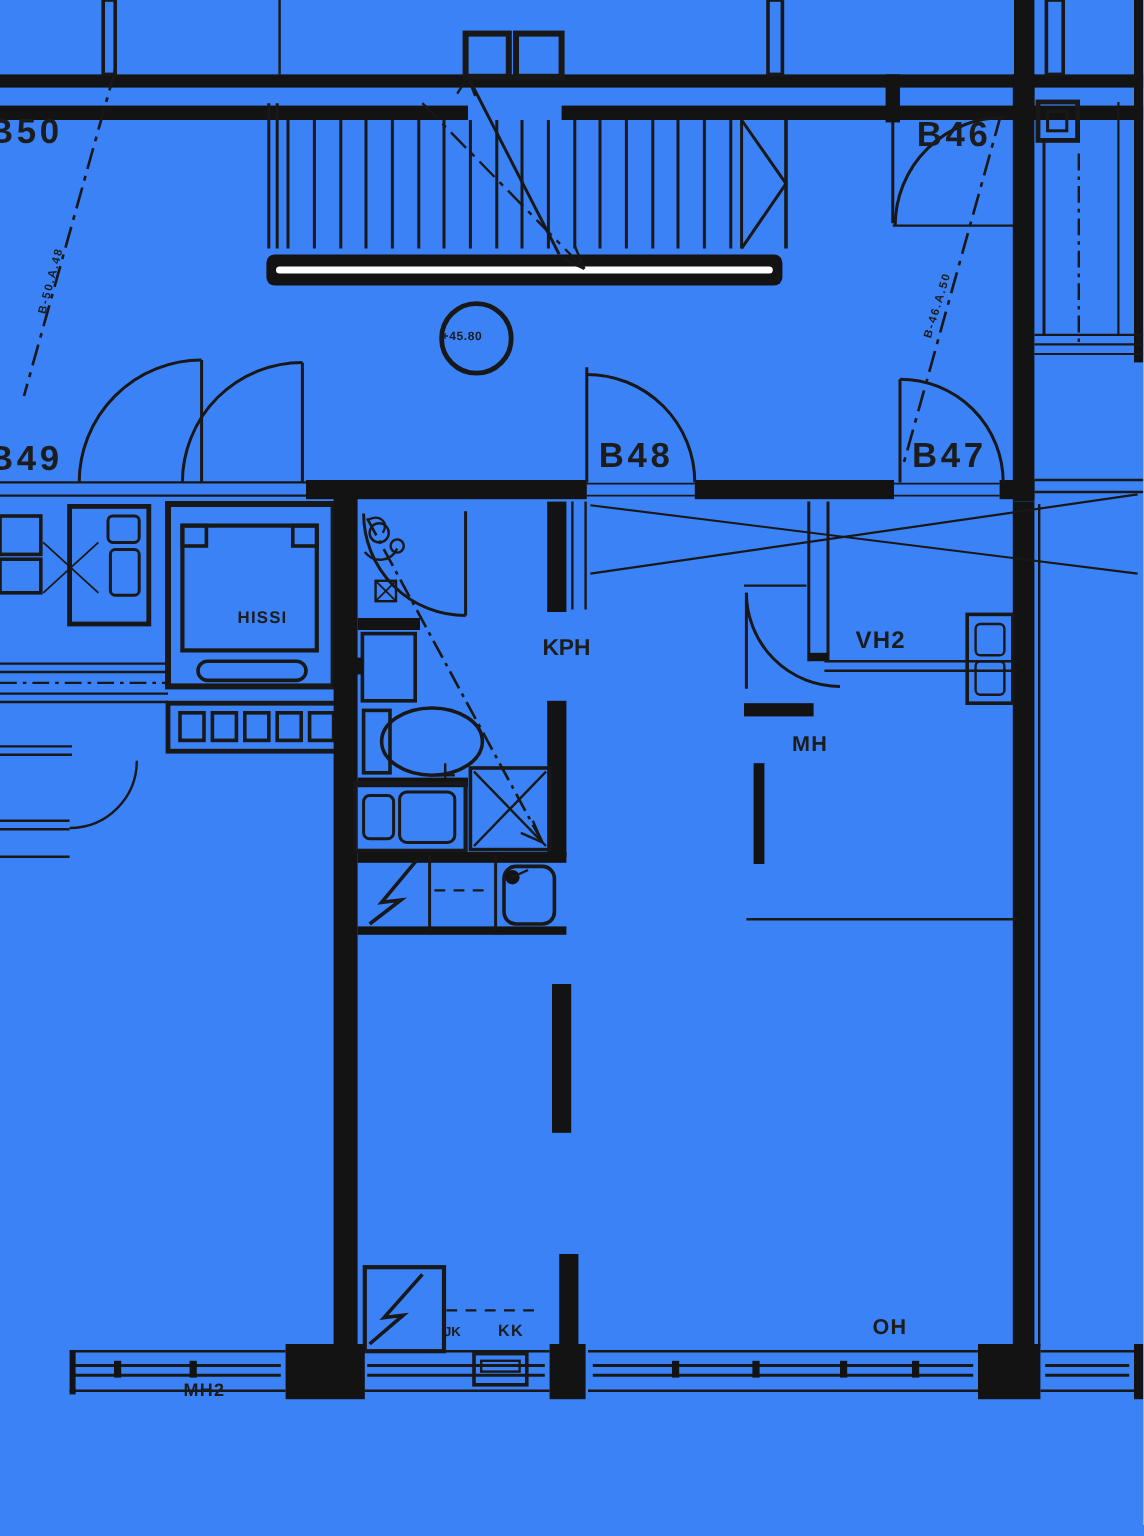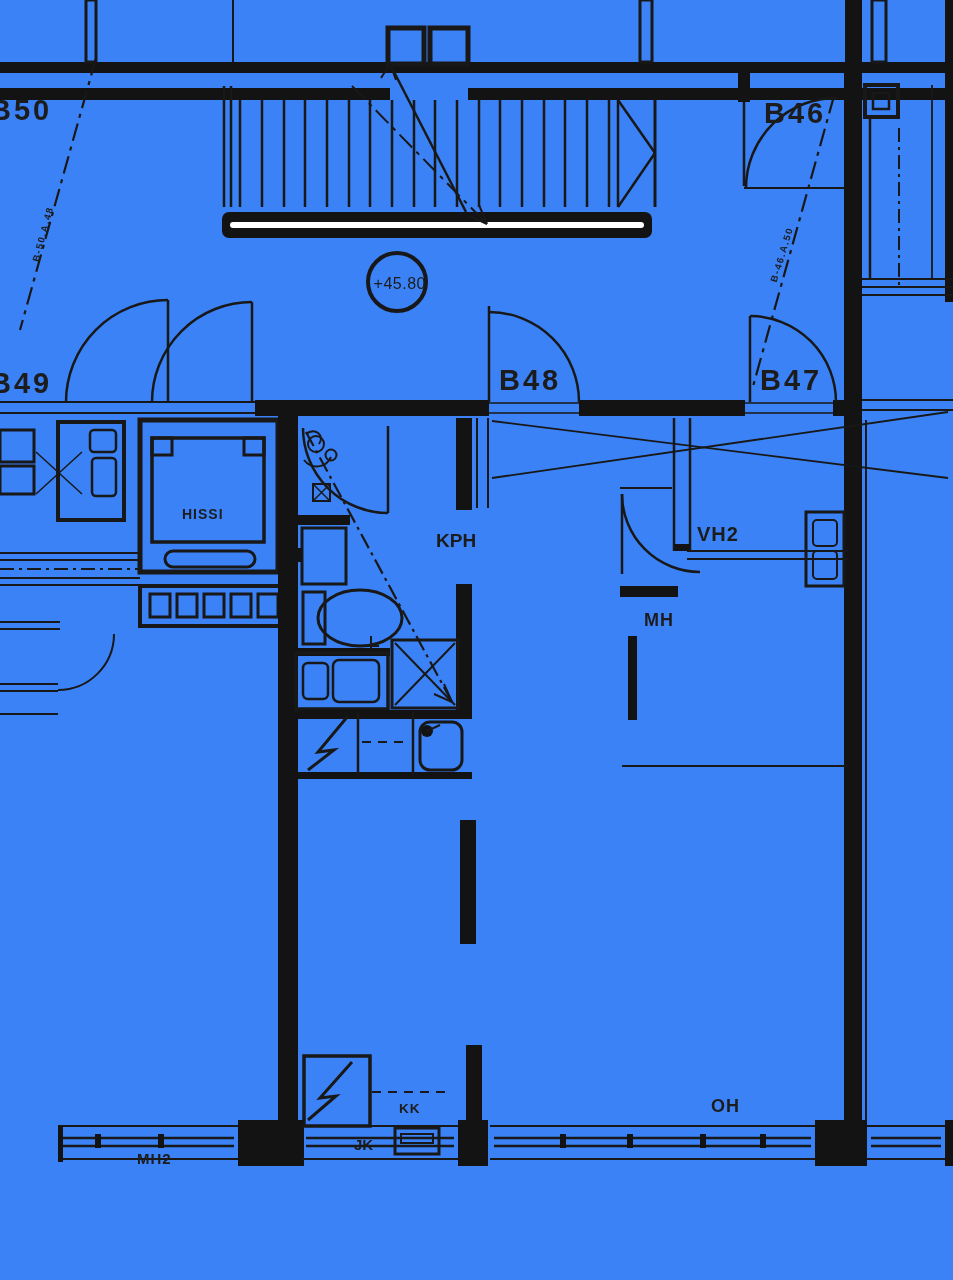--- a/index.html
+++ b/index.html
@@ -3,22 +3,22 @@
 <meta charset="utf-8">
 <style>
   html,body{margin:0;padding:0;background:#e8e8e6;}
   .plan{
     position:relative;width:953px;height:1280px;background:#3b82f6;
     overflow:hidden;font-family:"Liberation Sans",sans-serif;color:#1b1b1b;
   }
   .plan svg{position:absolute;left:0;top:0;filter:blur(0.25px) contrast(1.03);}
   .lbl{position:absolute;white-space:nowrap;color:#1c1c1c;}
   .apt{font-size:29px;font-weight:600;letter-spacing:3px;}
-  .rm{font-weight:700;}
-  .elev{font-size:16px;font-weight:400;width:58px;text-align:right;letter-spacing:0.5px;}
+  .rm{font-weight:700;margin-left:16px;}
+  .elev{font-size:10px;font-weight:700;width:58px;text-align:left;letter-spacing:0.5px;}
   .sec-label{font-size:9.5px;font-weight:700;letter-spacing:1.5px;transform-origin:left top;}
   .rot-l{transform:rotate(-75deg);}
   .rot-r{transform:rotate(-73deg);}
 </style>
 </head>
 <body>
 
 <div class="plan">
 
 <svg width="953" height="1280" viewBox="0 0 953 1280">
@@ -281,20 +281,20 @@
 <div class="lbl apt" style="left:499px;top:364px">B48</div>
 <div class="lbl apt" style="left:760px;top:364px">B47</div>
 
 <div class="lbl elev" style="left:368px;top:275px">+45.80</div>
 
 <div class="lbl rm" style="left:182px;top:506px;font-size:14px;letter-spacing:1px">HISSI</div>
 <div class="lbl rm" style="left:436px;top:530px;font-size:19px">KPH</div>
 <div class="lbl rm" style="left:697px;top:523px;font-size:20px;letter-spacing:1px">VH2</div>
 <div class="lbl rm" style="left:644px;top:610px;font-size:18px;letter-spacing:1px">MH</div>
 <div class="lbl rm" style="left:137px;top:1150px;font-size:15px;letter-spacing:1px">MH2</div>
-<div class="lbl rm" style="left:354px;top:1136px;font-size:15px">JK</div>
+<div class="lbl rm" style="left:354px;top:1104px;font-size:11px">JK</div>
 <div class="lbl rm" style="left:399px;top:1101px;font-size:13.5px;letter-spacing:1px">KK</div>
 <div class="lbl rm" style="left:711px;top:1096px;font-size:18px;letter-spacing:1px">OH</div>
 
 <div class="lbl sec-label rot-l" style="left:30px;top:260px">B-50.A.48</div>
 <div class="lbl sec-label rot-r" style="left:768px;top:280px">B-46.A.50</div>
 
 </div>
 
 </body></html>

